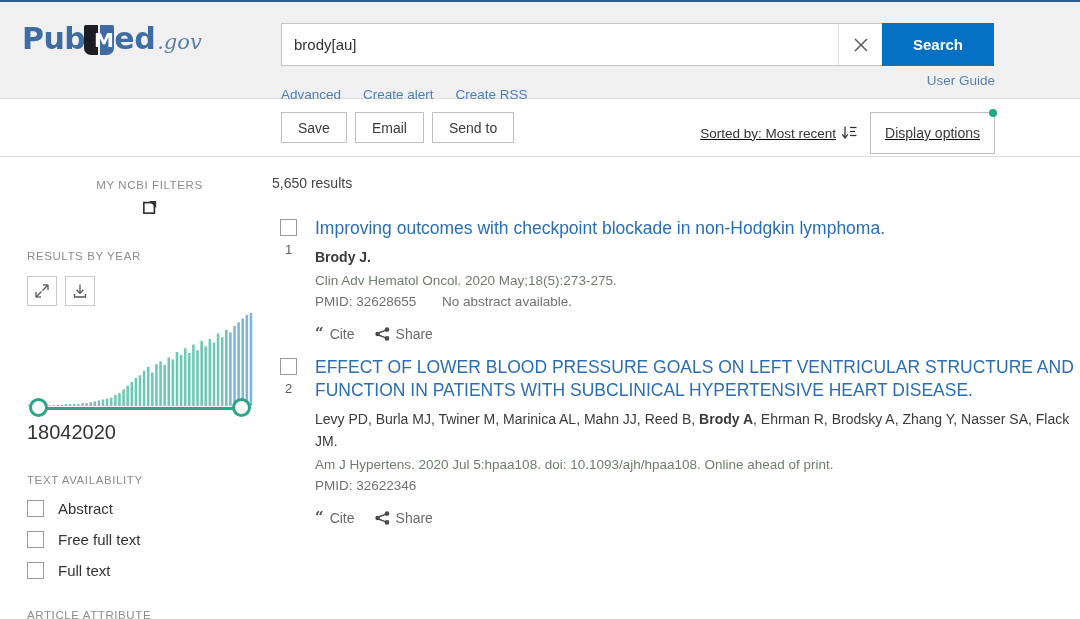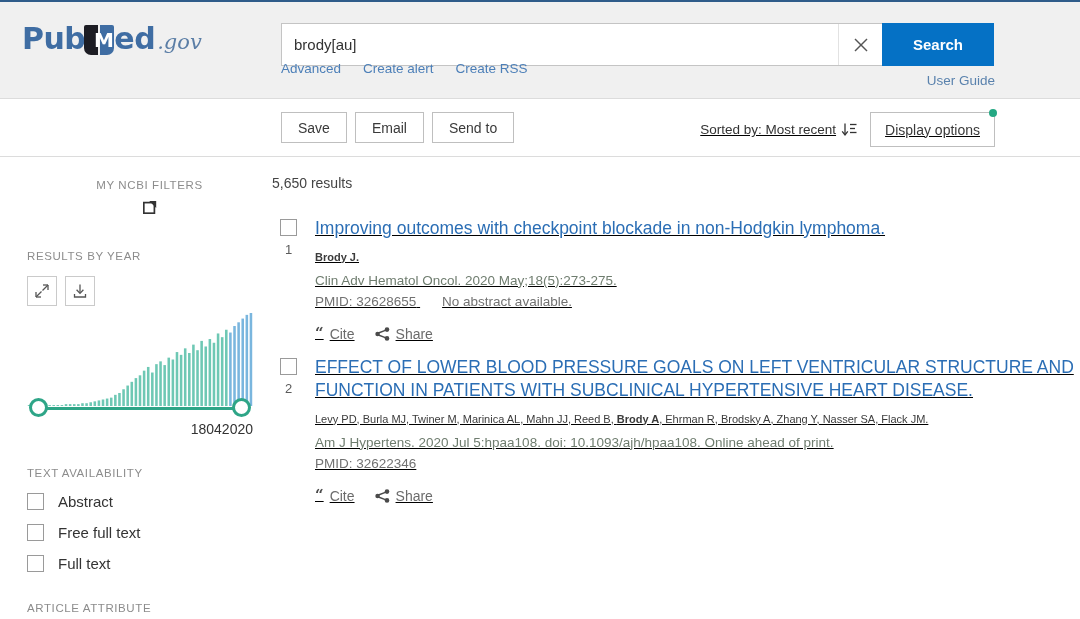--- a/index.html
+++ b/index.html
@@ -97,21 +97,21 @@
     width: 112px;
     background: #0571c5;
     color: #fff;
     border: none;
     font-family: "Liberation Sans", sans-serif;
     font-weight: bold;
     font-size: 15px;
     cursor: pointer;
   }
   .hdr-links {
-    position: absolute; left: 281px; top: 59px;
+    position: absolute; left: 281px; top: 85px;
     display: flex; gap: 22px;
   }
   .hdr-links a, .userguide {
     color: #4c7fb8;
     font-size: 13.5px;
     text-decoration: none;
     cursor: pointer;
   }
   .userguide {
     position: absolute; right: 85px; top: 71px;
@@ -137,21 +137,21 @@
     cursor: pointer;
     margin-right: 8px;
   }
   .sortwrap {
     position: absolute; right: 85px; top: 13px;
     display: flex; align-items: center; gap: 12px; text-decoration: underline;
   }
   .sortlabel { font-size: 13.5px; color: #333; display: flex; align-items: center; gap: 5px; }
   .dispbtn {
     position: relative;
-    height: 35px; padding: 0 14px;
+    height: 42px; padding: 0 14px;
     background: #fff; border: 1px solid #bfbfbf;
     font-size: 14px; color: #3a3a3a; cursor: pointer;
   }
   .greendot {
     position: absolute; right: -3px; top: -4px;
     width: 8px; height: 8px; border-radius: 50%;
     background: #24a883;
   }
 
   
@@ -200,23 +200,23 @@
   .knob {
     position: absolute; top: 0;
     width: 19px; height: 19px;
     border-radius: 50%;
     background: #fff;
     border: 3px solid #2ea587;
   }
   .knob.left { left: 2px; }
   .knob.right { right: 2px; }
   .yearrow {
-    display: flex; justify-content: flex-end;
+    display: flex; justify-content: flex-start;
     width: 226px;
-    font-size: 14px; color: #333;
+    font-size: 20px; color: #333;
     margin-top: 3px;
   }
   .textavail { margin-top: 30px; }
   .cbrow {
     display: flex; align-items: center;
     gap: 14px;
     margin-top: 14px;
     cursor: pointer;
   }
   .cbox {
@@ -235,32 +235,32 @@
   .res-left {
     width: 33px; flex-shrink: 0;
     display: flex; flex-direction: column; align-items: center;
   }
   .res-cb {
     width: 17px; height: 17px;
     border: 1.5px solid #9a9a9a; background: #fff;
     margin-top: 2px; cursor: pointer;
   }
   .res-num { font-size: 13px; color: #5b5b5b; margin-top: 6px; }
-  .res-main { flex: 1; padding-left: 10px; text-decoration: underline; }
+  .res-main { flex: 1; padding-left: 10px; }
   .res-title {
     color: #2b6eb5;
     font-size: 17.5px;
     line-height: 23.5px;
     text-decoration: none;
     display: block;
     cursor: pointer;
     font-weight: normal;
   }
   .res-authors {
-    font-size: 11px; color: #3b3b3b;
+    font-size: 14px; color: #3b3b3b;
     line-height: 22px;
     margin-top: 5px;
   }
   .res-authors b { font-weight: bold; }
   .res-journal { font-size: 13.5px; color: #6f7d6f; margin-top: 3px; line-height: 20px; }
   .res-pmid { font-size: 13.5px; color: #727272; margin-top: 3px; }
   .res-pmid .noabs { margin-left: 22px; }
   .res-actions { display: flex; gap: 20px; margin-top: 17px; }
   .res-act {
     display: flex; align-items: center; gap: 6px;

